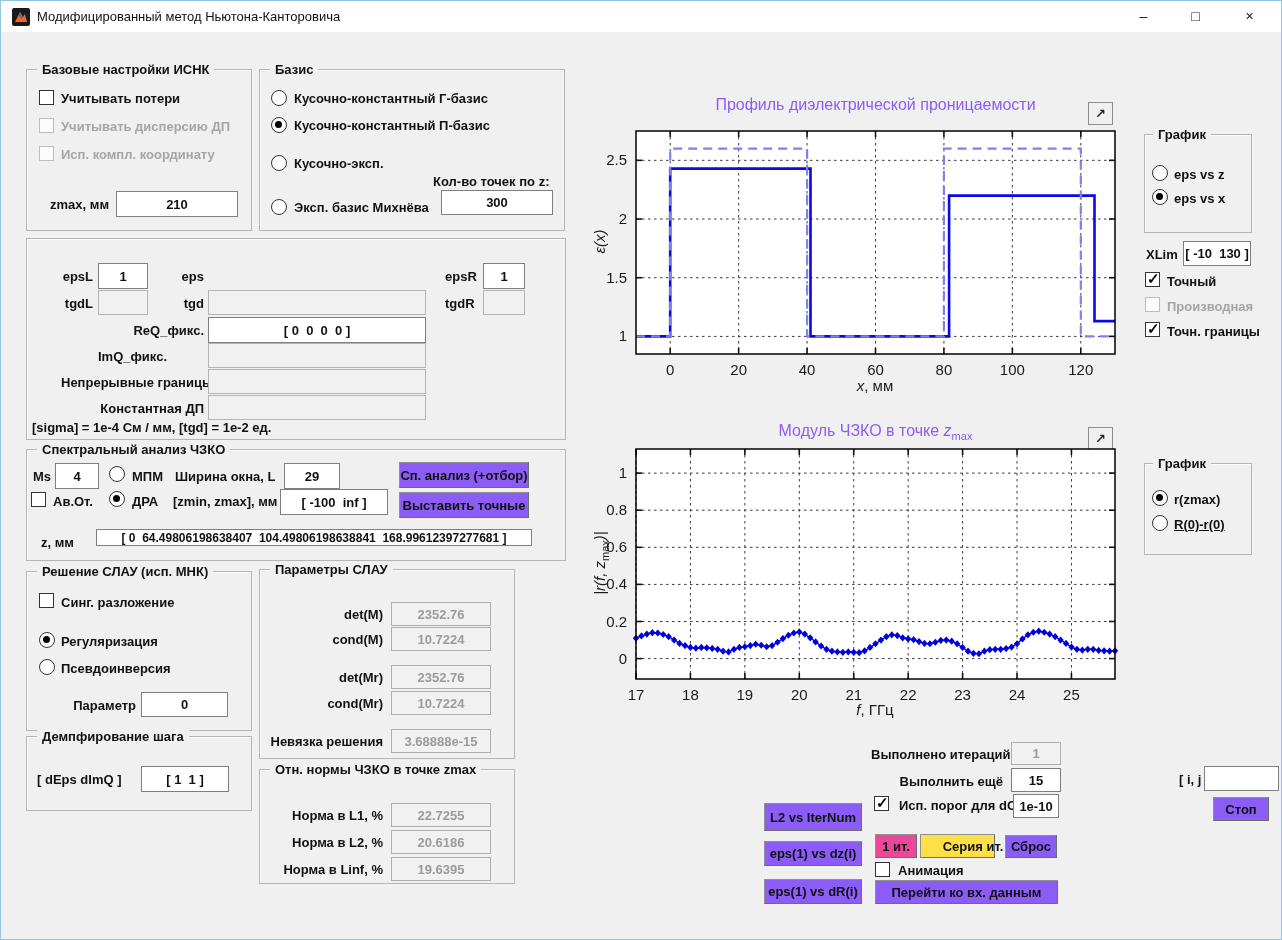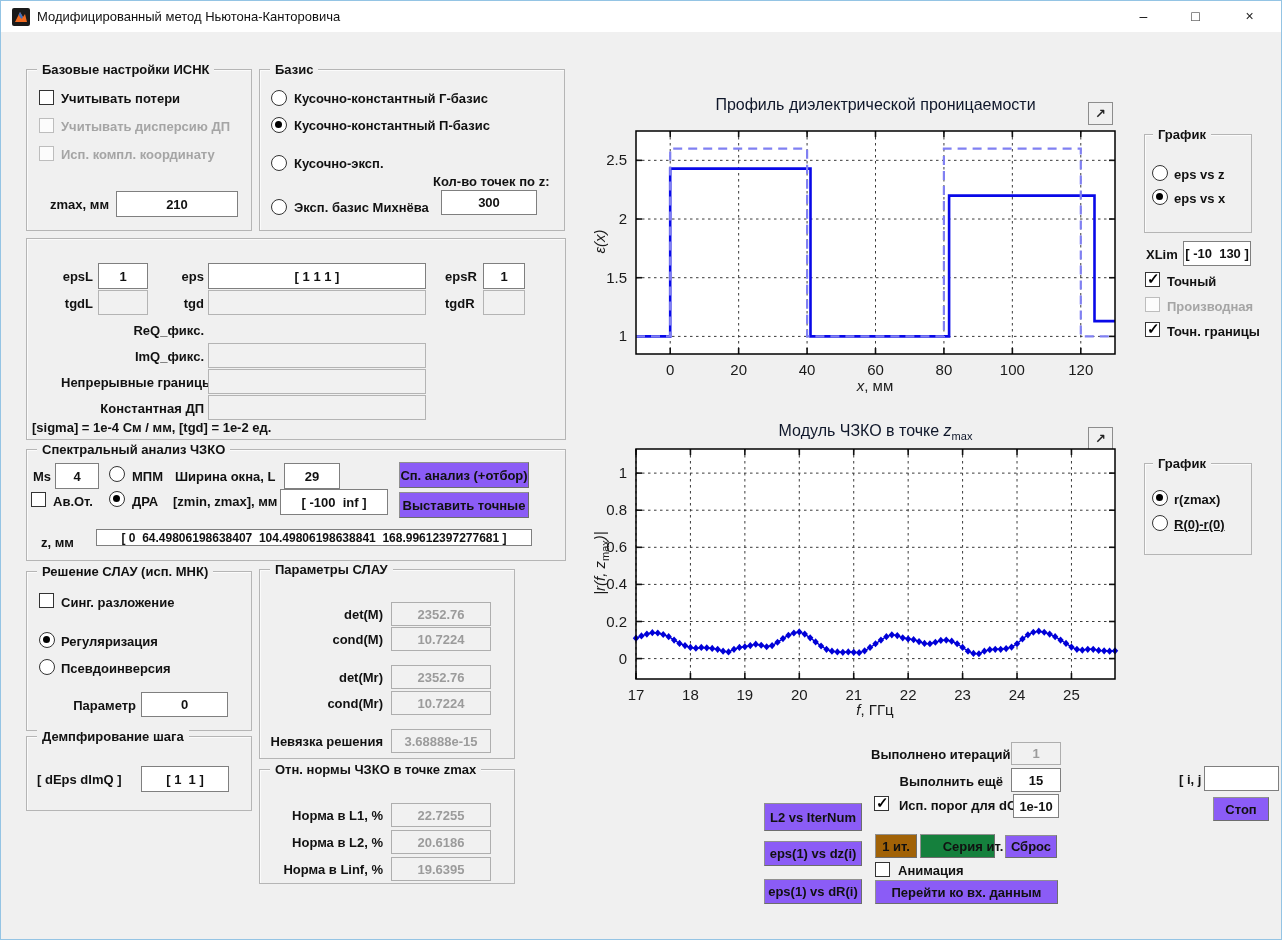--- a/index.html
+++ b/index.html
@@ -30,26 +30,26 @@
                 font:bold 13px "Liberation Sans",sans-serif; color:#111; }
   input.field.small { font-size:12px; }
   .rofield { position:absolute; background:#f1f1f1; border:1px solid #aeaeae; text-align:center;
              font:bold 13px "Liberation Sans",sans-serif; color:#9b9b9b;
              display:flex; align-items:center; justify-content:center; }
   .grayfield { position:absolute; background:#f1f1f1; border:1px solid #b4b4b4; }
   .btn { position:absolute; background:#8b5cf6; border:1px solid #909090;
          border-right-color:#6d6d6d; border-bottom-color:#6d6d6d;
          font:bold 13px "Liberation Sans",sans-serif; color:#111;
          display:flex; align-items:center; justify-content:center; white-space:nowrap; }
-  .btn.cyan { background:#a16207; }
-  .btn.green { background:#15803d;padding-left:31px; }
+  .btn.cyan { background:#ec4899; }
+  .btn.green { background:#fde047;padding-left:31px; }
   .minibtn { position:absolute; width:25px; height:23px; background:#f0f0f0;
              border:1px solid #8d8d8d; display:flex; align-items:center; justify-content:center;
              font:bold 13px "DejaVu Sans",sans-serif; color:#222; }
-  .charttitle { position:absolute; font-size:16px; color:#0f172a; text-align:center; white-space:nowrap; }
+  .charttitle { position:absolute; font-size:16px; color:#8b5cf6; text-align:center; white-space:nowrap; }
   .axlabel { position:absolute; font-size:15px; color:#1a1a1a; text-align:center; white-space:nowrap; }
   .vlabel { position:absolute; font-size:15px; color:#1a1a1a; text-align:center; white-space:nowrap;
             transform:rotate(-90deg); transform-origin:center; }
   svg.plot { position:absolute; overflow:visible; }
   .tick { font:15px "Liberation Sans",sans-serif; fill:#1a1a1a; }
   sub { font-size:11px; }
 </style>
 </head>
 <body>
 
@@ -80,39 +80,39 @@
 
   <div class="panel" style="left:258px;top:68px;width:306px;height:162px;"></div>
   <div class="ptitle" style="left:269px;top:61px;">Базис</div>
   <div class="radio" style="left:270px;top:89px;"></div>
   <div class="lbl" style="left:293px;top:90px;">Кусочно-константный Г-базис</div>
   <div class="radio sel" style="left:270px;top:116px;"></div>
   <div class="lbl" style="left:293px;top:117px;">Кусочно-константный П-базис</div>
   <div class="radio" style="left:270px;top:154px;"></div>
   <div class="lbl" style="left:293px;top:155px;">Кусочно-эксп.</div>
   <div class="lbl" style="left:432px;top:173px;">Кол-во точек по z:</div>
-  <input class="field" style="left: 440px; top: 189px; width: 96px; height: 25px;" readonly="" value="300">
+  <input class="field" style="left: 440px; top: 189px; width: 112px; height: 25px;" readonly="" value="300">
   <div class="radio" style="left:270px;top:198px;"></div>
   <div class="lbl" style="left:293px;top:199px;">Эксп. базис Михнёва</div>
 
   <div class="panel" style="left:25px;top:237px;width:540px;height:202px;"></div>
   <div class="lbl r" style="left:30px;top:268px;width:62px;">epsL</div>
   <input class="field" style="left: 97px; top: 262px; width: 50px; height: 26px;" readonly="" value="1">
   <div class="lbl r" style="left:60px;top:268px;width:143px;">eps</div>
-  <input class="field" style="left: 207px; top: 262px; width: 218px; height: 26px;" readonly="" value="[ 1 1 1 ]">
   <div class="lbl" style="left:444px;top:268px;width:36px;">epsR</div>
   <input class="field" style="left: 482px; top: 262px; width: 42px; height: 26px;" readonly="" value="1">
   <div class="lbl r" style="left:30px;top:295px;width:62px;">tgdL</div>
   <div class="grayfield" style="left:97px;top:289px;width:50px;height:25px;"></div>
   <div class="lbl r" style="left:60px;top:295px;width:143px;">tgd</div>
   <div class="grayfield" style="left:207px;top:289px;width:218px;height:25px;"></div>
   <div class="lbl" style="left:444px;top:295px;width:36px;">tgdR</div>
   <div class="grayfield" style="left:482px;top:289px;width:42px;height:25px;"></div>
   <div class="lbl r" style="left:60px;top:322px;width:143px;">ReQ_фикс.</div>
-  <div class="lbl r" style="left:60px;top:348px;width:143px;">ImQ_фикс.</div>
+  <input class="field" style="left: 207px; top: 316px; width: 218px; height: 26px;" readonly="" value="[ 0  0  0  0 ]">
+  <div class="lbl r" style="left:60px;top:348px;width:143px;text-align:center;">ImQ_фикс.</div>
   <div class="grayfield" style="left:207px;top:342px;width:218px;height:25px;"></div>
   <div class="lbl r" style="left:60px;top:374px;width:143px;">Непрерывные границы</div>
   <div class="grayfield" style="left:207px;top:368px;width:218px;height:25px;"></div>
   <div class="lbl r" style="left:60px;top:400px;width:143px;">Константная ДП</div>
   <div class="grayfield" style="left:207px;top:394px;width:218px;height:25px;"></div>
   <div class="lbl" style="left:31px;top:419px;">[sigma] = 1e-4 См / мм,  [tgd] = 1e-2 ед.</div>
 
   <div class="panel" style="left:25px;top:448px;width:540px;height:112px;"></div>
   <div class="ptitle" style="left:36px;top:441px;">Спектральный анализ ЧЗКО</div>
   <div class="lbl" style="left:32px;top:468px;">Ms</div>

